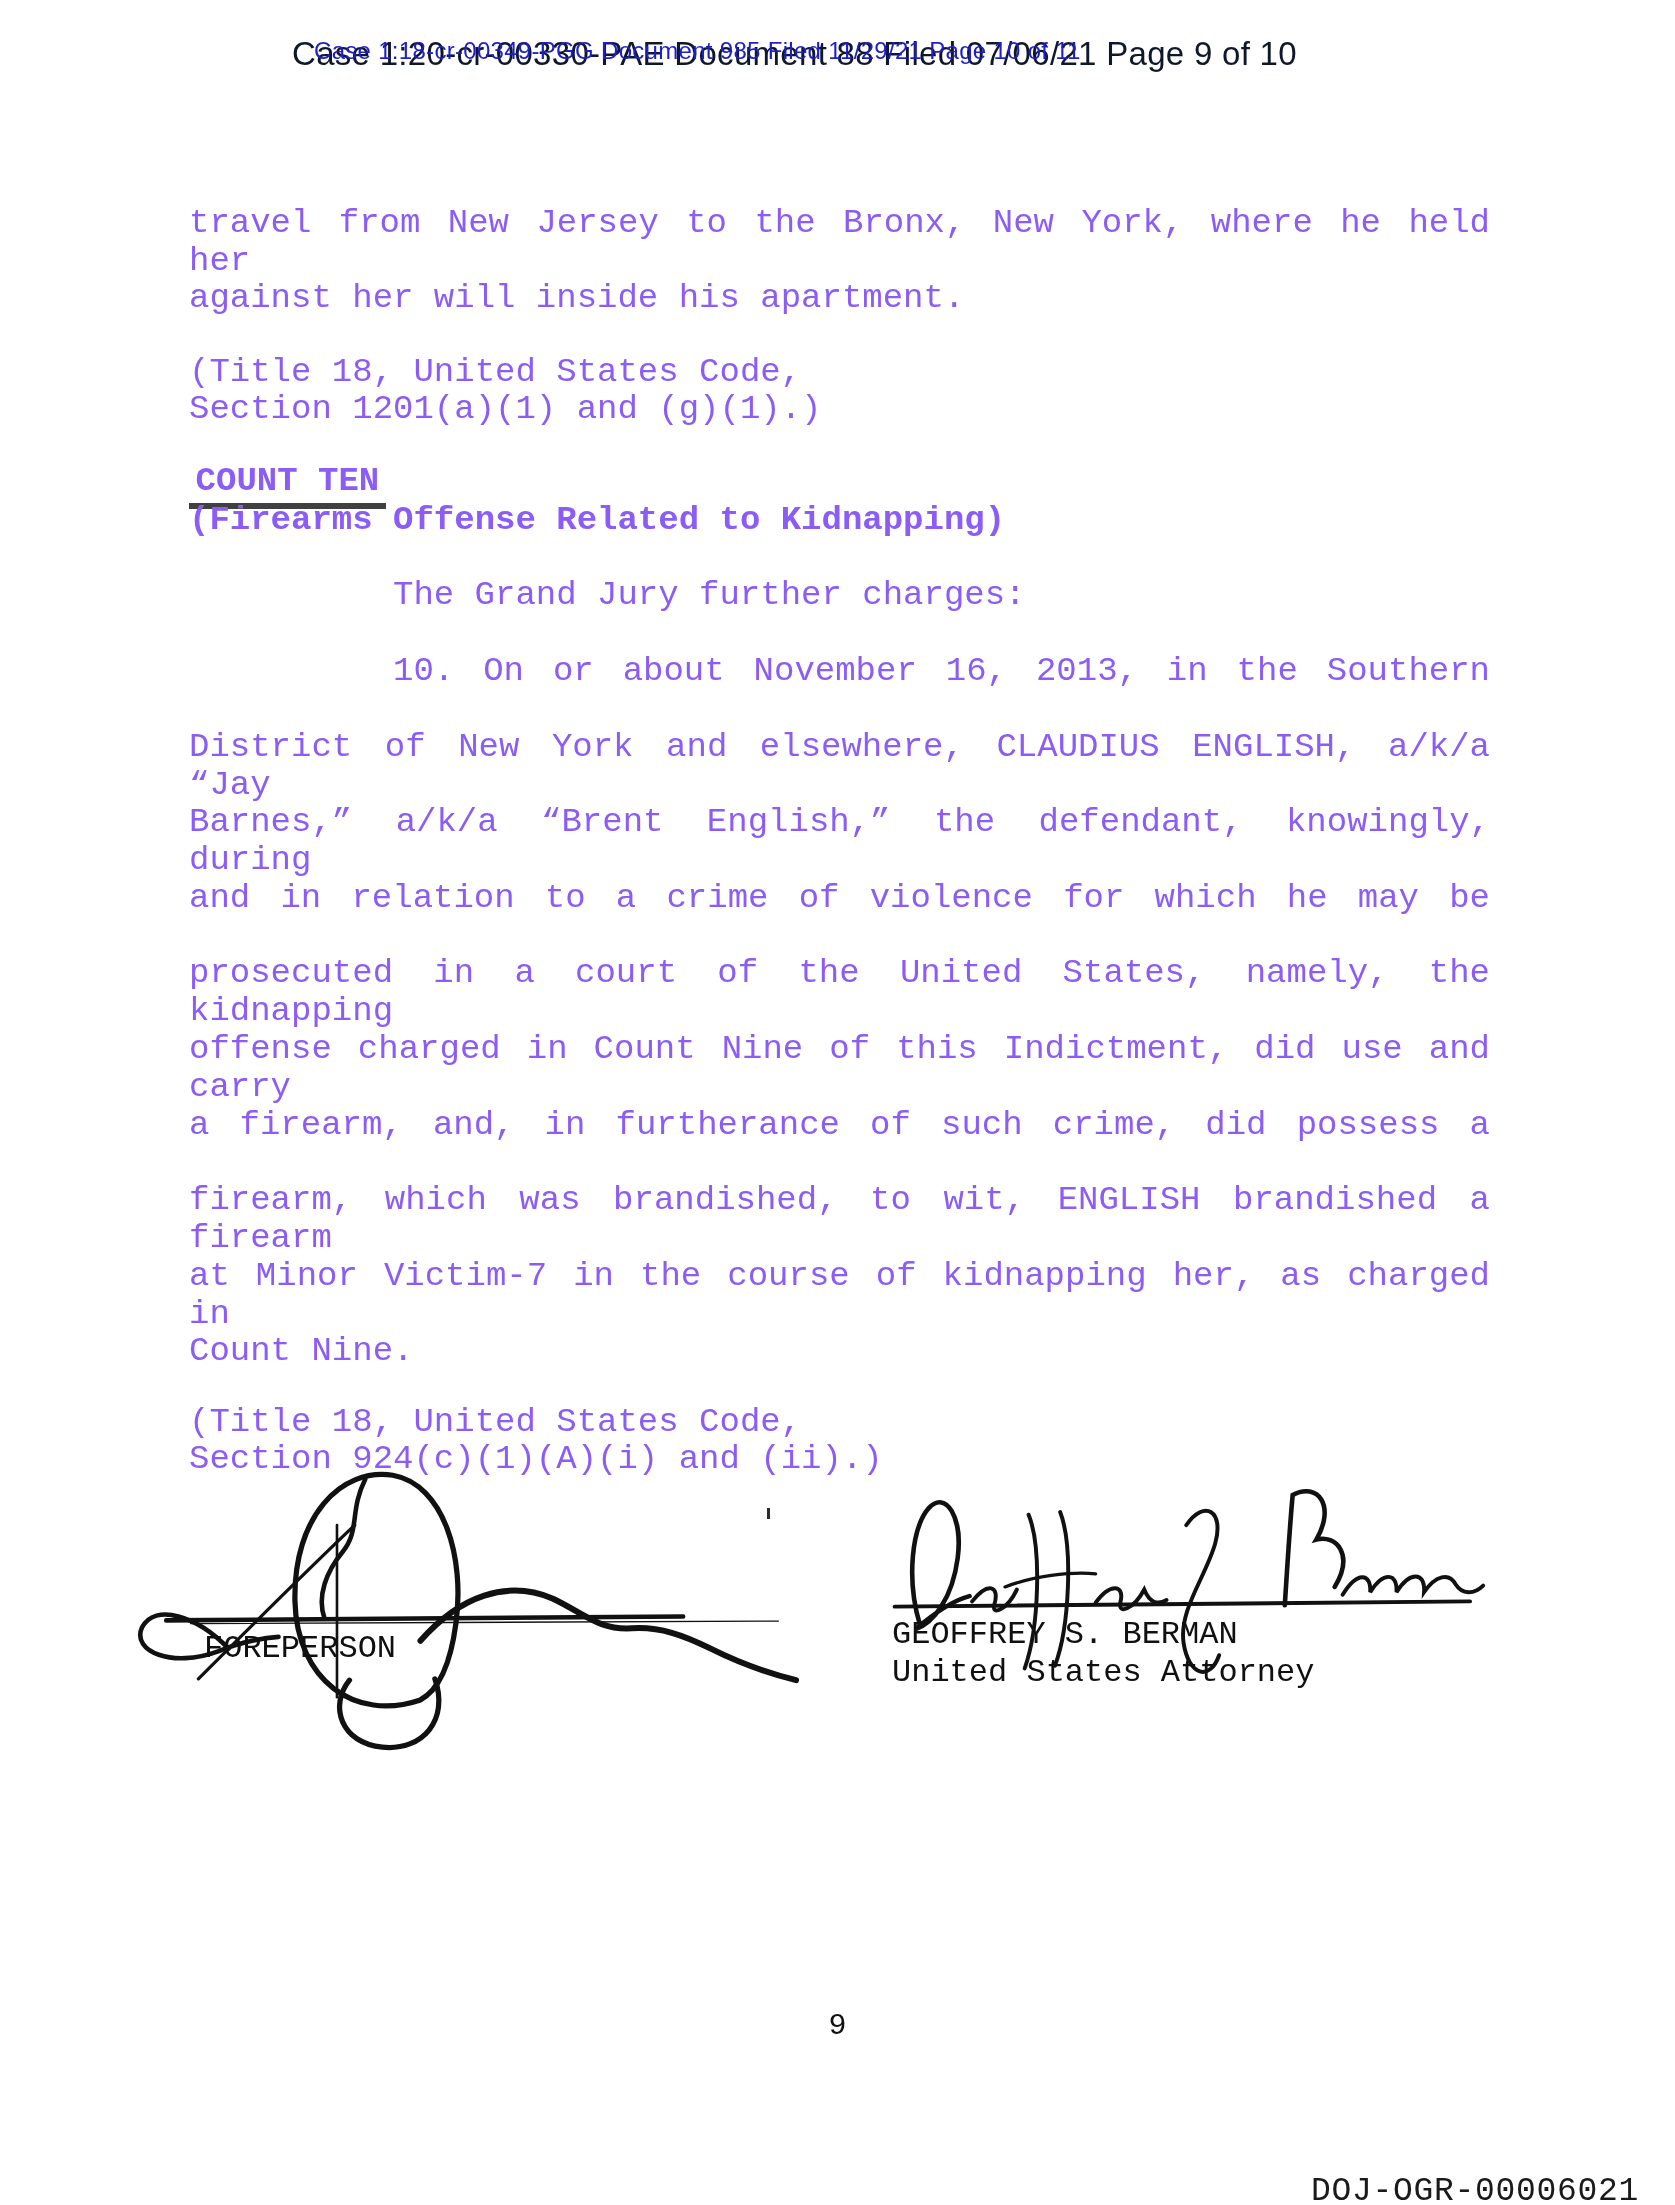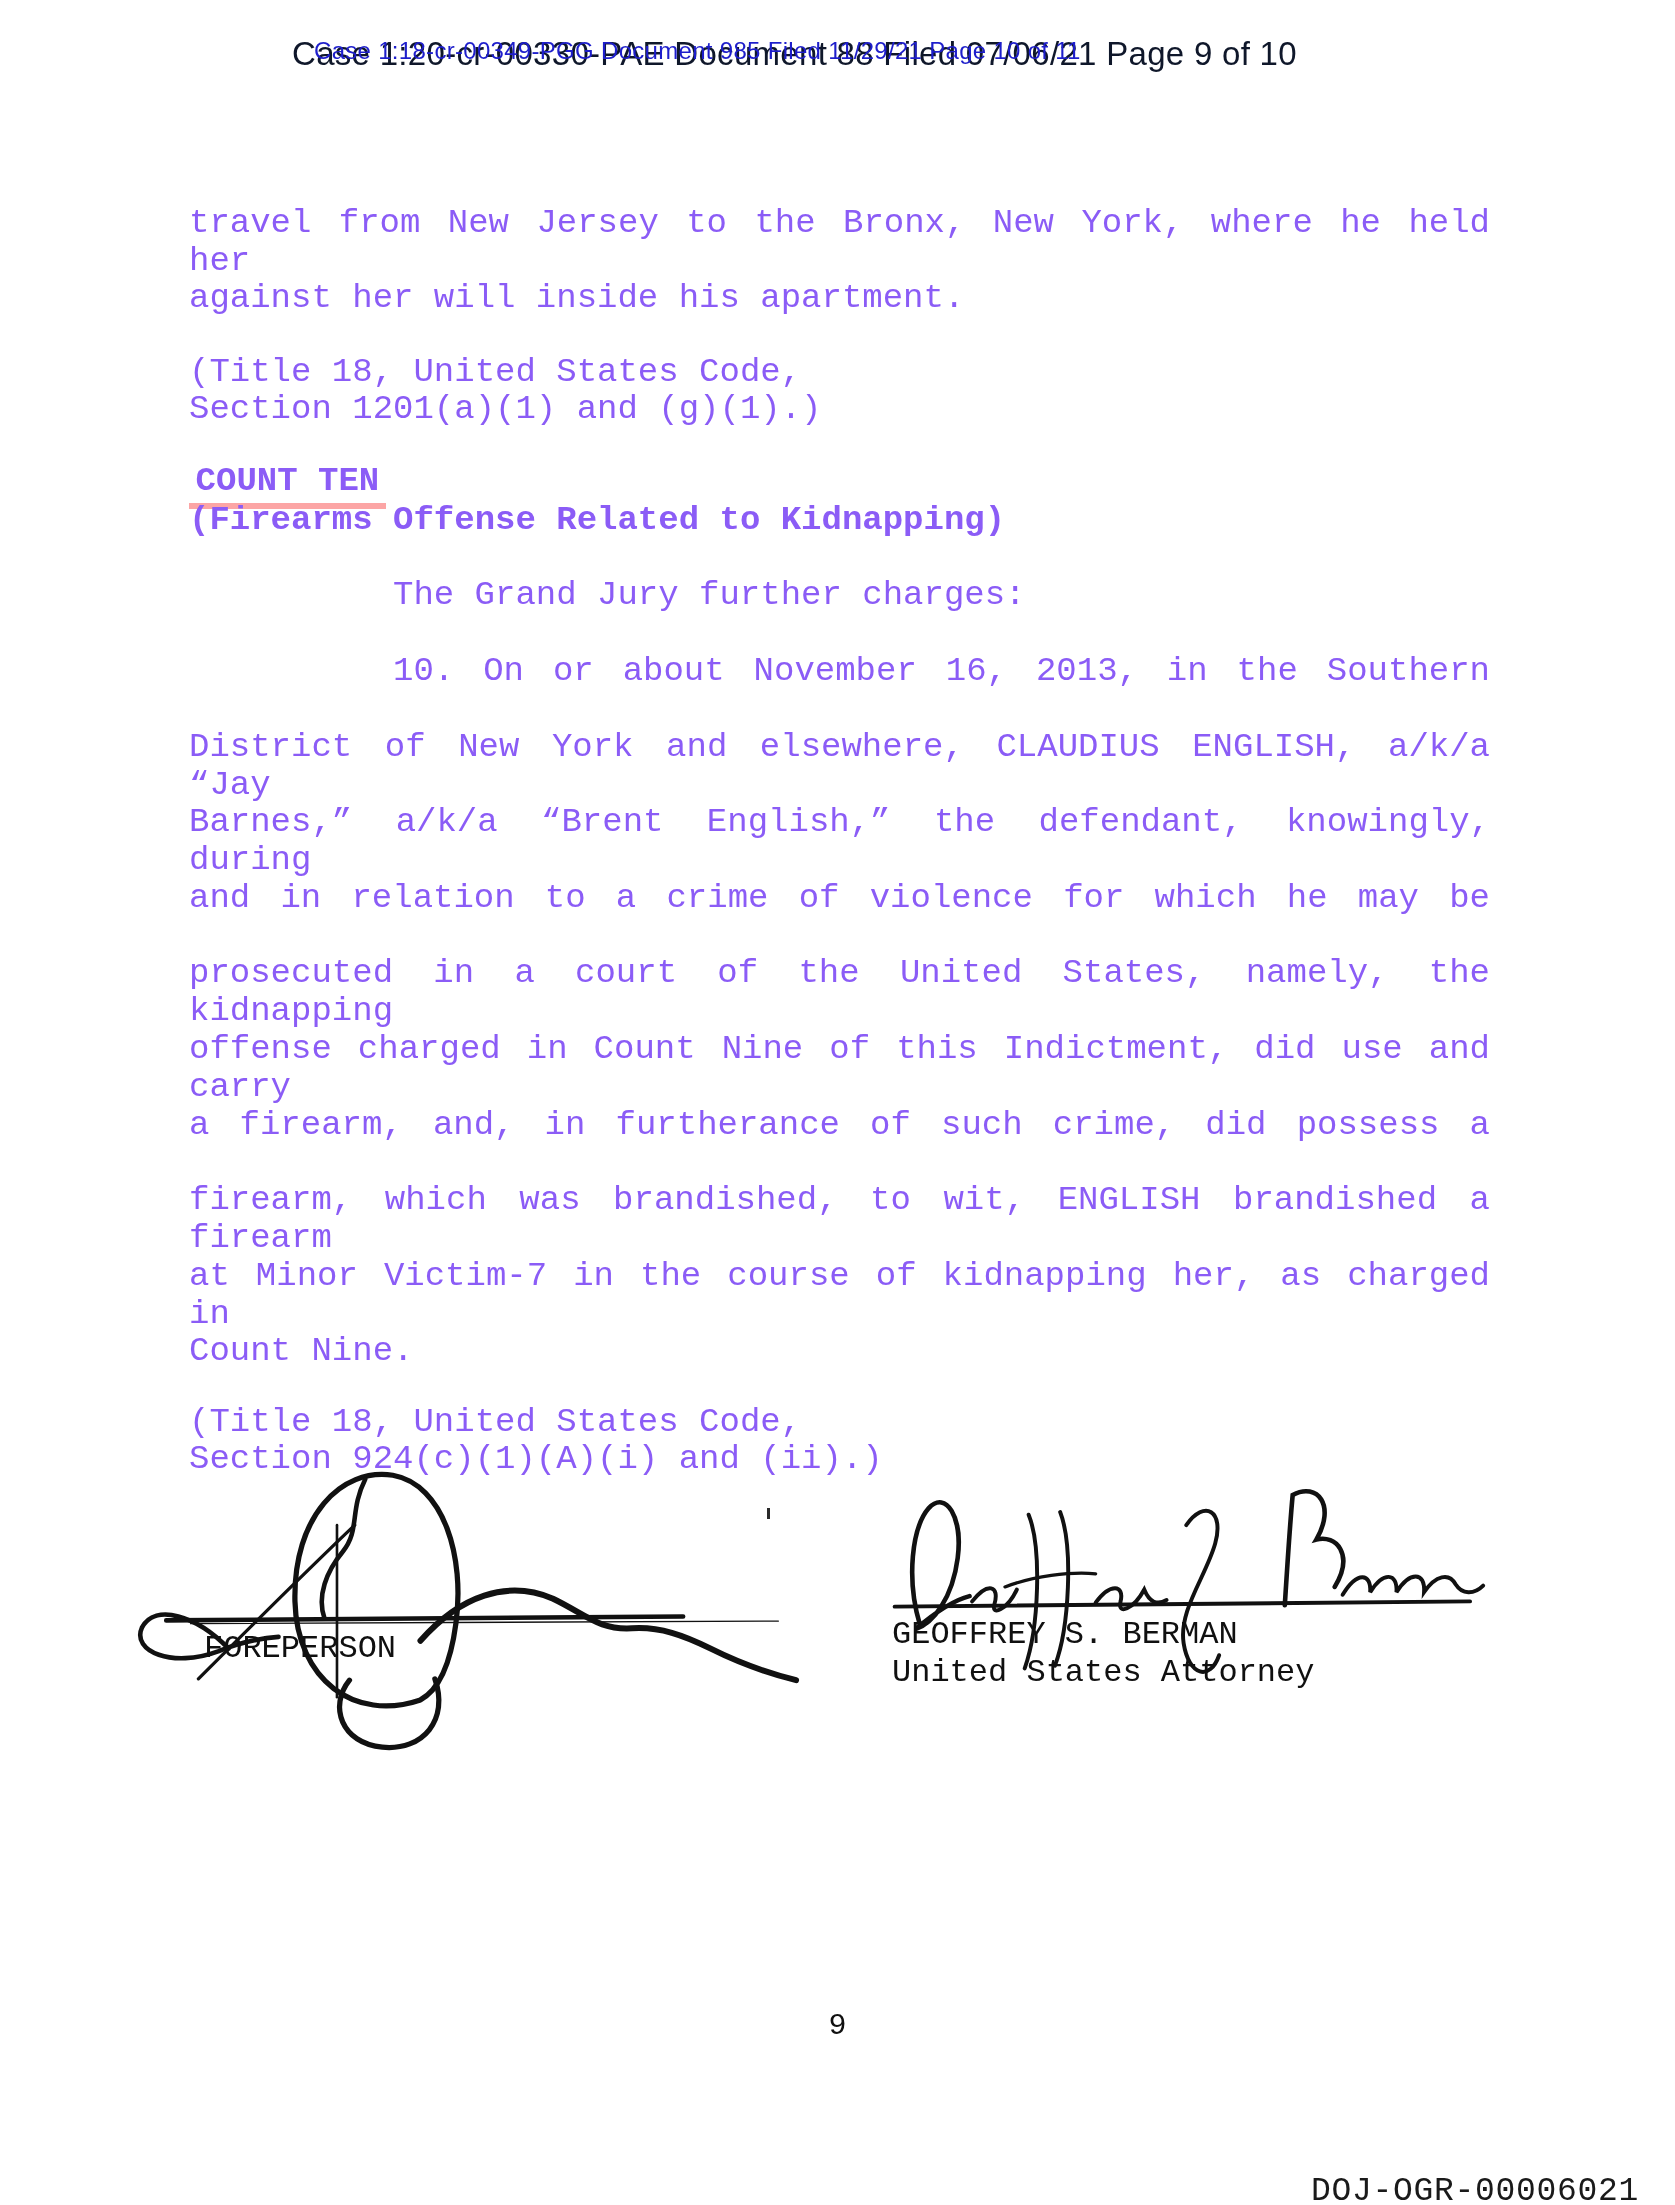--- a/index.html
+++ b/index.html
@@ -19,21 +19,21 @@
     position:absolute;left:189px;top:0;width:1301px;height:2205px;
   }
   .line{
     position:absolute;left:0;width:100%;
     font-size:34px;line-height:38px;color:#8b5cf6;white-space:pre;
   }
   .line.justify{white-space:normal;text-align:justify;text-align-last:justify;}
   .line.center{white-space:normal;text-align:left;}
   .line.bold{font-weight:bold;}
   .line.indent{padding-left:204px;box-sizing:border-box;}
-  .u{border-bottom:6px solid #fca5a5;padding:0 6.6px 3.3px 6.6px;}
+  .u{border-bottom:6px solid #404040;padding:0 6.6px 3.3px 6.6px;}
   
   .sig-label{
     position:absolute;font-size:32px;line-height:37px;color:#101010;white-space:pre;
   }
   
   .page-num{
     position:absolute;left:0;width:1675px;text-align:center;
     font-size:30px;color:#101010;
   }
   .bates{

